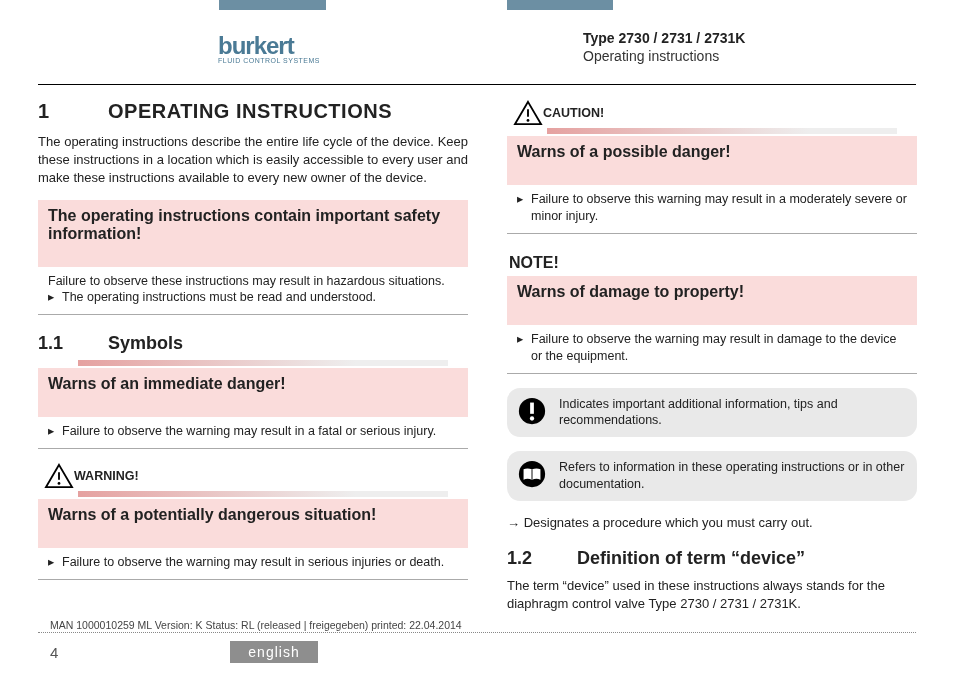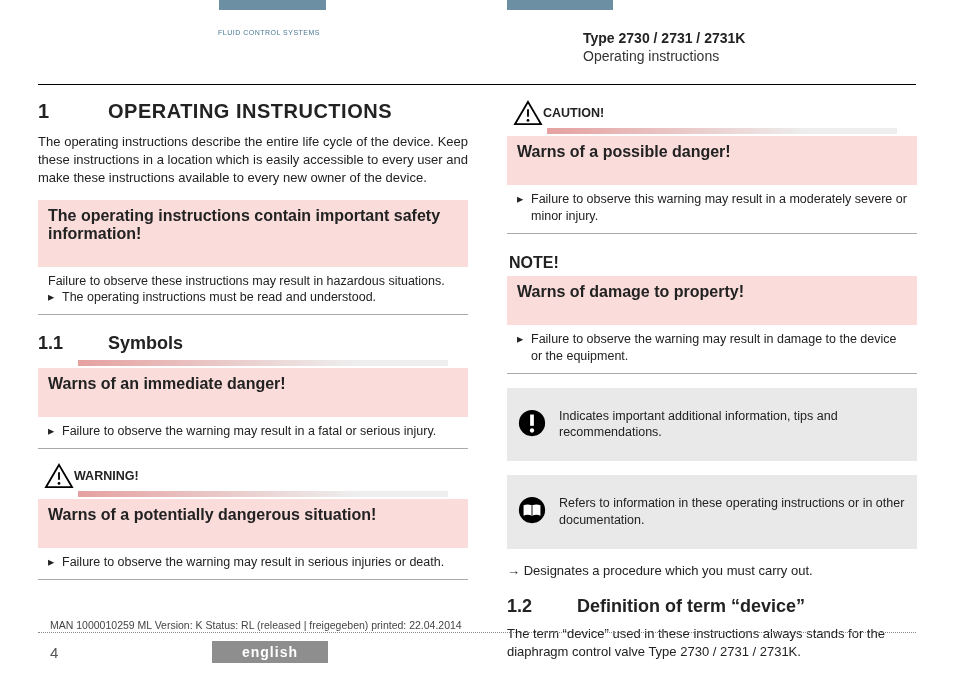--- a/index.html
+++ b/index.html
@@ -37,38 +37,39 @@
   .bullet { display: flex; }
   .bullet-mark { width: 14px; flex-shrink: 0; }
   .bullet-txt { flex: 1; }
 
   .sym-head { display: flex; align-items: center; margin: 6px 0 4px 6px; }
   .sym-icon { width: 30px; height: 26px; flex-shrink: 0; }
   .sym-title { font-size: 12.5px; font-weight: bold; }
 
   .grad-bar { height: 6px; width: 370px; margin-left: 40px; margin-top: -2px; margin-bottom: 2px; background: linear-gradient(to right, #e5a1a0 0%, #eee 75%); }
 
-  .info-row { display: flex; gap: 12px; background: #e9e9e9; padding: 20px 10px; font-size: 12.5px; line-height: 1.35; margin-bottom: 14px; }
+  .info-row { display: flex; gap: 12px; background: #e9e9e9; padding: 8px 10px; font-size: 12.5px; line-height: 1.35; margin-bottom: 14px; border-radius: 13px; }
   .info-icon { width: 30px; height: 30px; flex-shrink: 0; }
 
   .arrow-line { font-size: 13px; margin: 6px 0 14px; }
 
   
   .footer-line { position: absolute; bottom: 40px; left: 38px; right: 38px; border-top: 1px dotted #888; }
   .footer-txt { position: absolute; bottom: 42px; left: 50px; font-size: 10.5px; color: #444; margin-top: 10px; }
   .page-num { position: absolute; bottom: 12px; left: 50px; font-size: 15px; color: #555; }
-  .lang-tab { position: absolute; bottom: 10px; left: 212px; width: 116px; height: 22px; background: #8e8e8e; color: #fff; font-size: 14px; text-align: center; line-height: 22px; letter-spacing: 1px; font-weight: bold; }
+  .lang-tab { position: absolute; bottom: 10px; left: 230px; width: 88px; height: 22px; background: #8e8e8e; color: #fff; font-size: 14px; text-align: center; line-height: 22px; letter-spacing: 1px; }
 </style>
 </head>
 <body>
 
 <div class="topbar">
   <div class="tab-left"></div>
   <div class="tab-right"></div>
   <div class="logo">
+    <div class="logo-word">burkert</div>
     <div class="logo-sub">FLUID CONTROL SYSTEMS</div>
   </div>
   <div class="header-right">
     <div class="type-line">Type 2730 / 2731 / 2731K</div>
     <div class="op-line">Operating instructions</div>
   </div>
 </div>
 <div class="rule"></div>
 
 <div class="col col-left">

